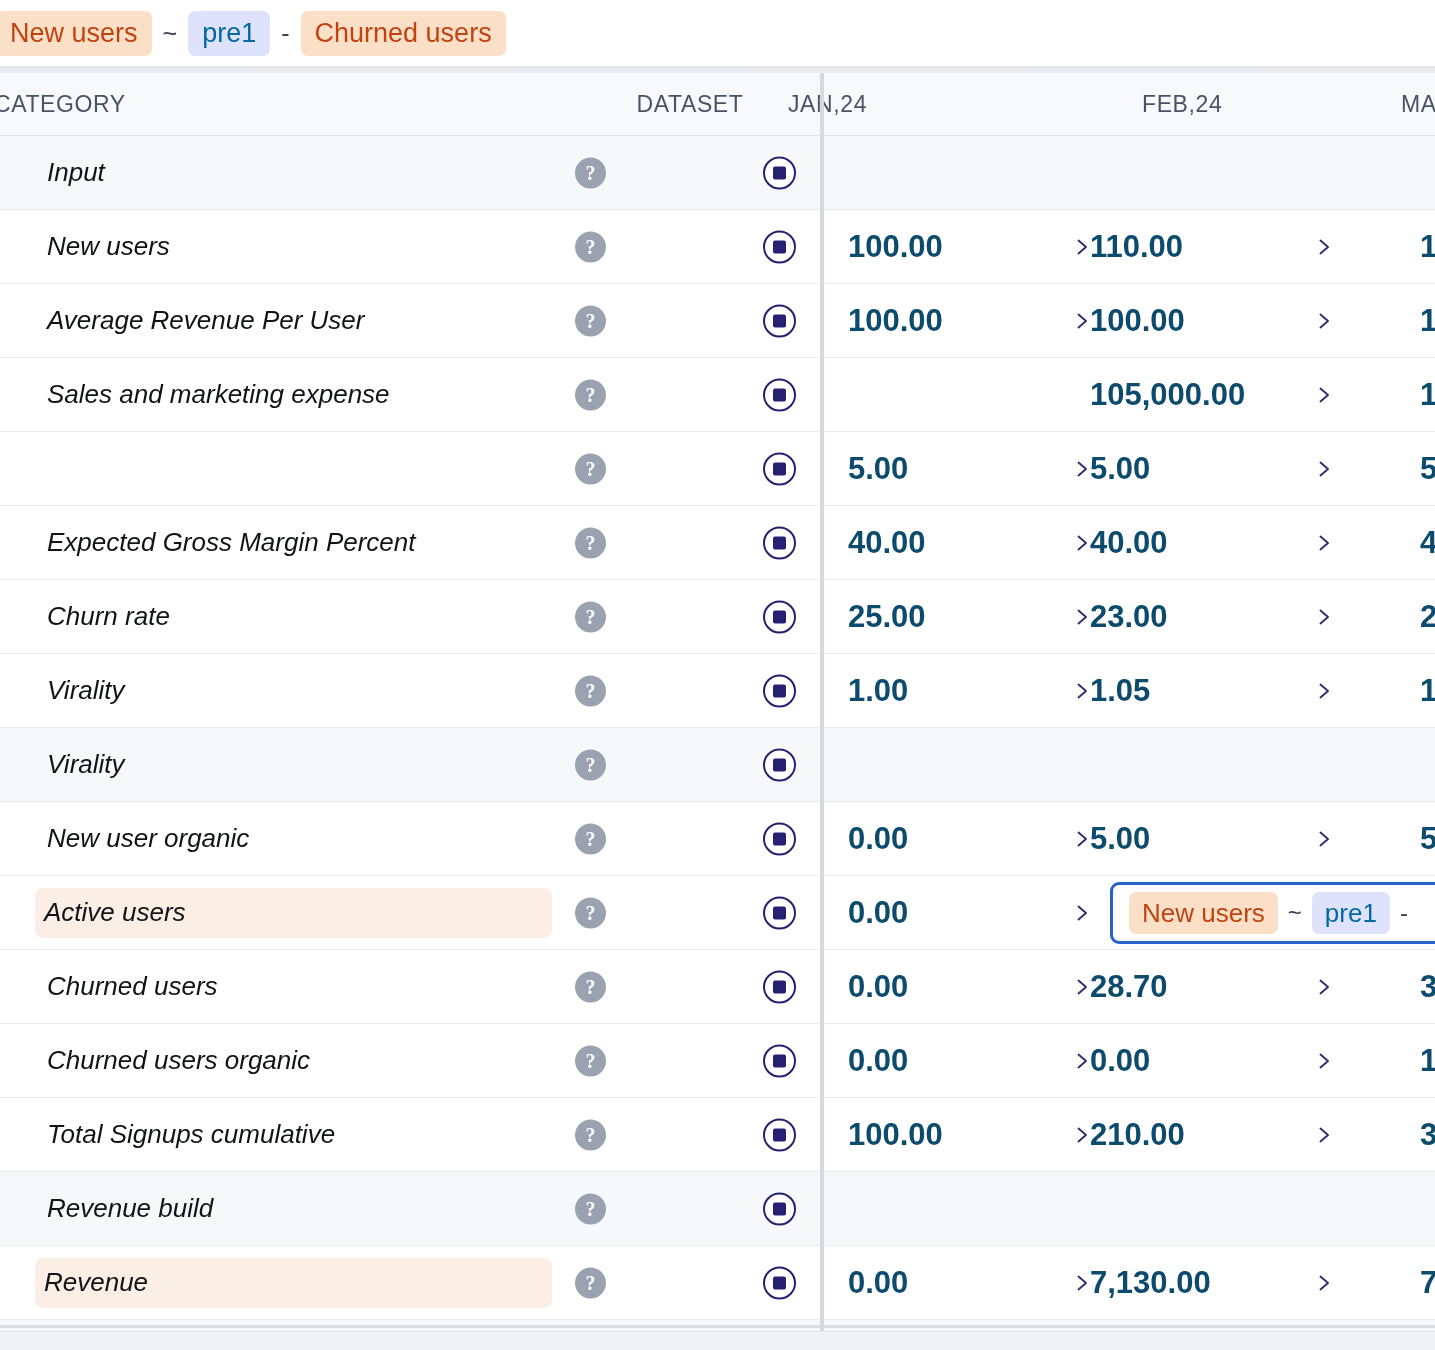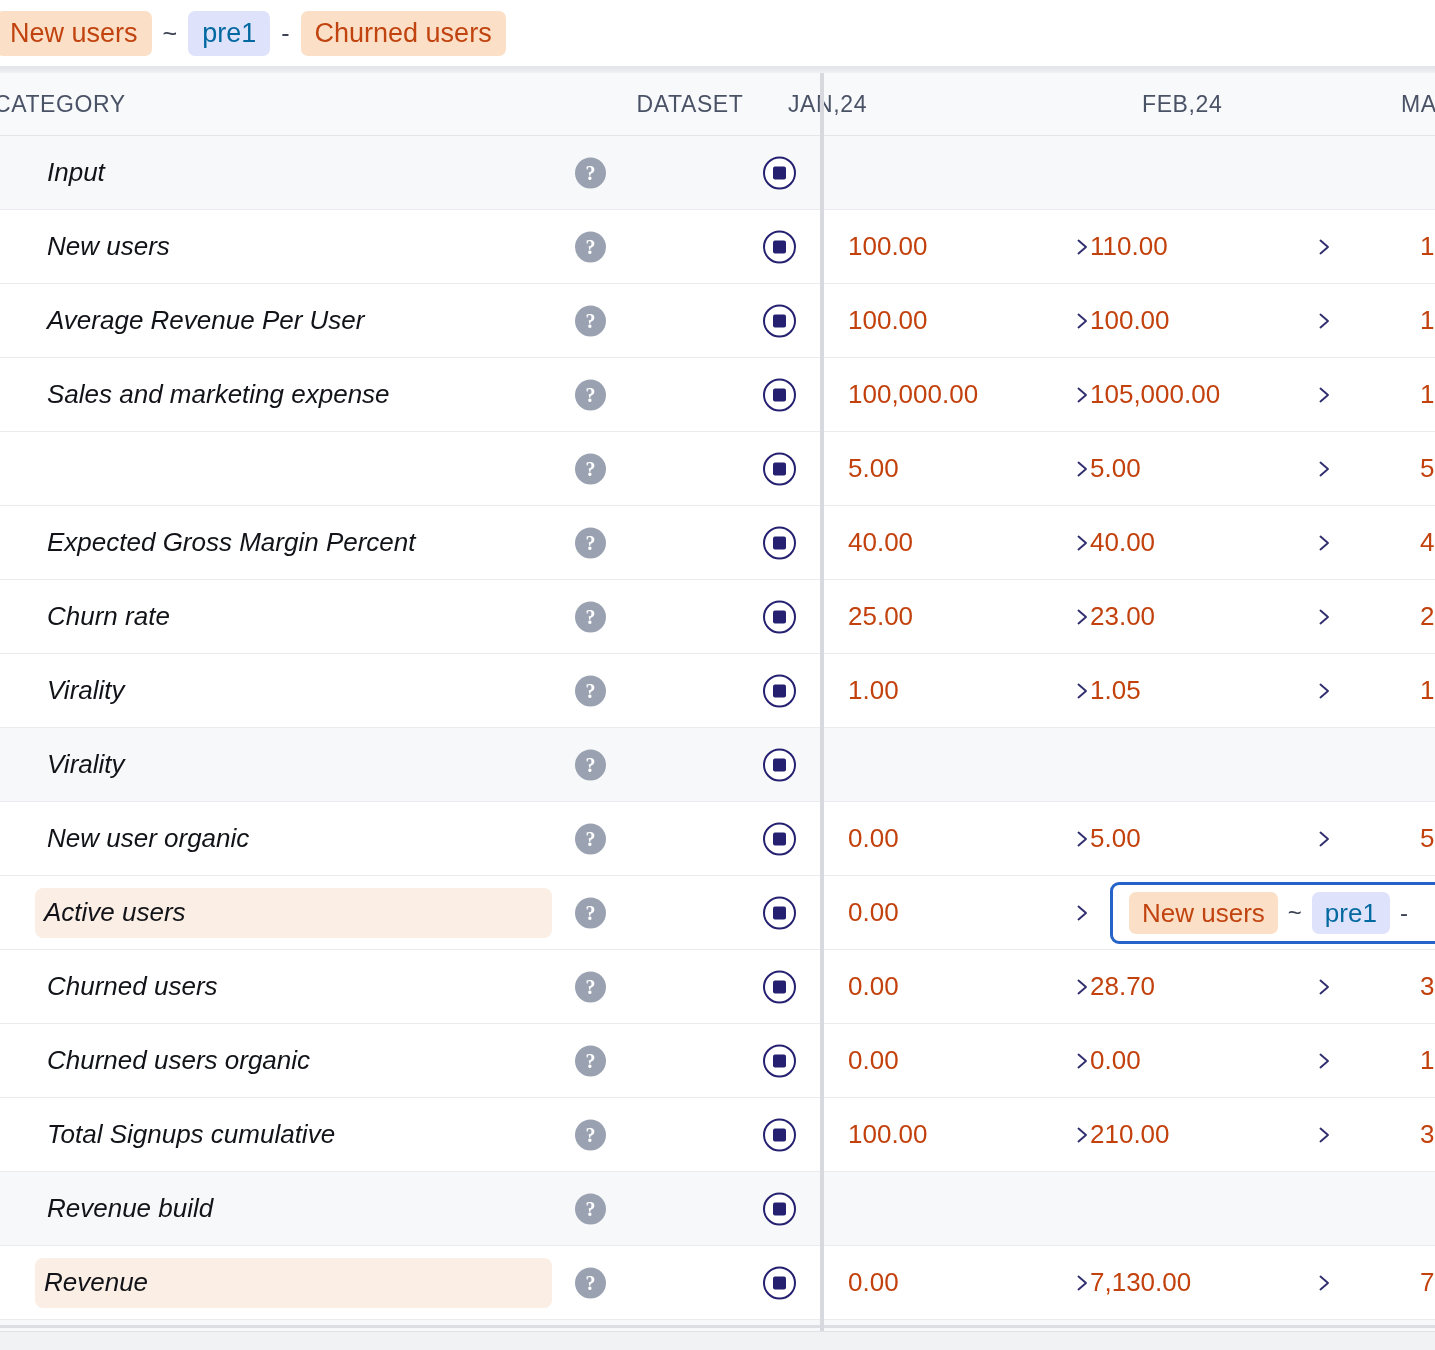--- a/index.html
+++ b/index.html
@@ -148,22 +148,22 @@
   .val-cell {
     position: absolute; top: 0; height: 100%;
     display: flex; align-items: center;
     overflow: visible;
   }
   .v-jan { left: 824px; width: 286px; }
   .v-feb { left: 1066px; width: 286px; text-align: right; }
   .v-mar { left: 1396px; width: 286px; }
 
   .val-num {
-    font-size: 26px; color: #c2410c;
-    margin-left: 24px; white-space: nowrap;
+    font-size: 31px; color: #0c4a6e;
+    margin-left: 24px; white-space: nowrap; font-weight: bold;
   }
   .chev {
     position: absolute; right: 18px; top: 50%;
     transform: translateY(-50%);
     width: 20px; height: 20px;
   }
   .chev svg { display: block; }
 
   
   .cell-editor {
@@ -291,28 +291,20 @@
       </div>
       <div class="row">
         <div class="cat-cell">
           <span class="cat-label">Sales and marketing expense</span>
         </div>
         <div class="help-icon">?</div>
         <div class="record-shadow"></div>
         <div class="record-icon">
           <i></i>
         </div>
-        <div class="val-cell v-jan">
-          <span class="val-num">100,000.00</span>
-          <span class="chev">
-            <svg viewBox="0 0 20 20" width="20" height="20">
-              <path d="M6.5 3.5 L14 10 L6.5 16.5" fill="none" stroke="#2f2d6e" stroke-width="1.9" stroke-linecap="round" stroke-linejoin="round"></path>
-            </svg>
-          </span>
-        </div>
         <div class="val-cell v-feb">
           <span class="val-num">105,000.00</span>
           <span class="chev">
             <svg viewBox="0 0 20 20" width="20" height="20">
               <path d="M6.5 3.5 L14 10 L6.5 16.5" fill="none" stroke="#2f2d6e" stroke-width="1.9" stroke-linecap="round" stroke-linejoin="round"></path>
             </svg>
           </span>
         </div>
         <div class="val-cell v-mar">
           <span class="val-num">1</span>

